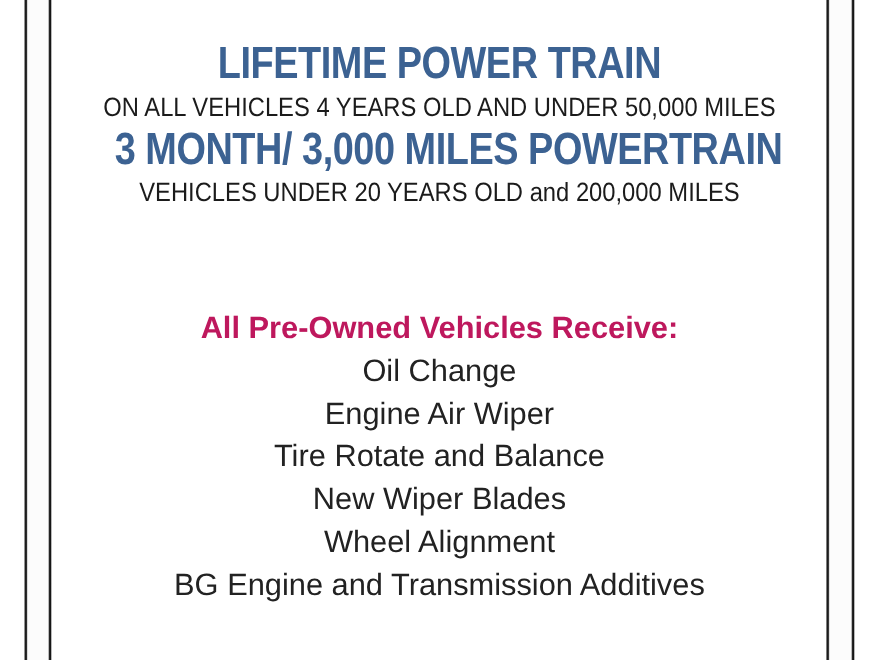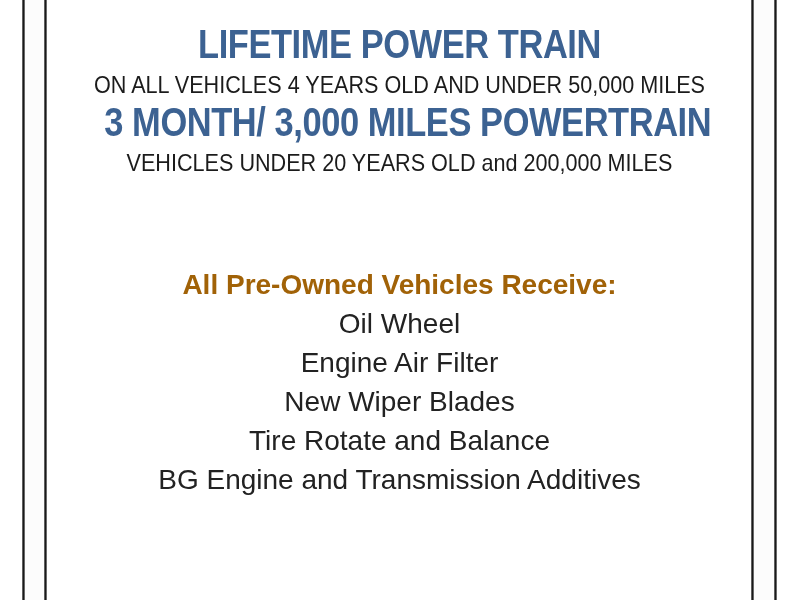--- a/index.html
+++ b/index.html
@@ -47,21 +47,21 @@
     top: 0;
     width: 703px;
     height: 600px;
     text-align: center;
   }
 
   
   .warranty-block {
     width: 100%;
   }
-  #block-lifetime   { margin-top: 22px; }
+  #block-lifetime   { margin-top: 35px; }
   #block-threemonth { }
 
   .headline {
     color: #3c6292;
     font-family: "Liberation Sans Narrow", "Liberation Sans", sans-serif;
     font-weight: bold;
     font-size: 41px;
     line-height: 44px;
     letter-spacing: -0.5px;
     text-transform: uppercase;
@@ -83,21 +83,21 @@
     white-space: nowrap;
     margin: 4px 0 0 0;
   }
 
   
   #services {
     margin-top: 88px;
   }
 
   .services-title {
-    color: #a16207;
+    color: #be185d;
     font-family: "Liberation Sans", sans-serif;
     font-weight: bold;
     font-size: 28px;
     line-height: 38px;
     margin: 0;
     white-space: nowrap;
   }
 
   .services-list {
     list-style: none;
@@ -136,22 +136,23 @@
 
     <section class="warranty-block" id="block-threemonth">
       <h1 class="headline">3 MONTH/ 3,000 MILES POWERTRAIN</h1>
       <p class="subhead">VEHICLES UNDER 20 YEARS OLD and 200,000 MILES</p>
     </section>
 
     <section id="services">
       <h2 class="services-title">All Pre-Owned Vehicles Receive:</h2>
 
       <ul class="services-list">
-        <li>Oil Wheel</li>
-        <li>Engine Air Filter</li>
+        <li>Oil Change</li>
+        <li>Engine Air Wiper</li>
+        <li>Tire Rotate and Balance</li>
         <li>New Wiper Blades</li>
-        <li>Tire Rotate and Balance</li>
+        <li>Wheel Alignment</li>
         <li>BG Engine and Transmission Additives</li>
       </ul>
     </section>
 
   </div>
 </div>
 
 </body></html>

